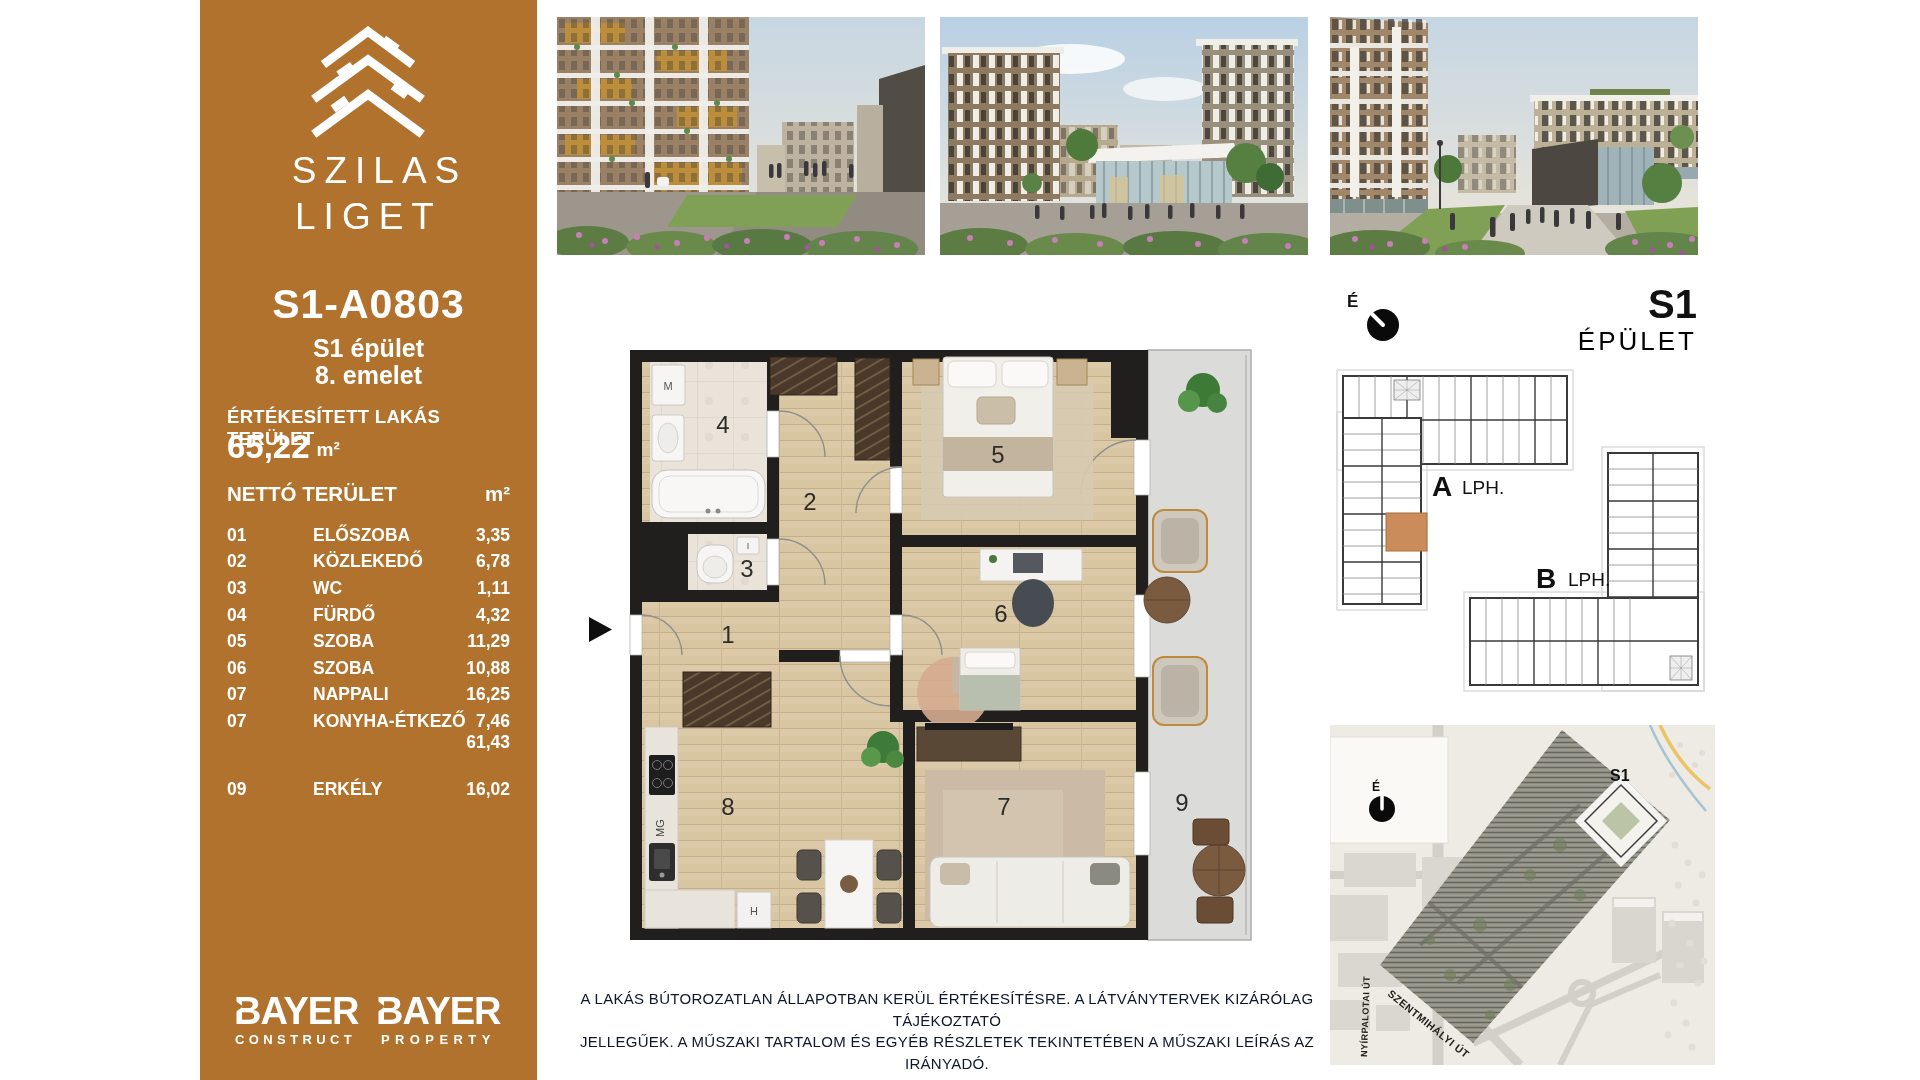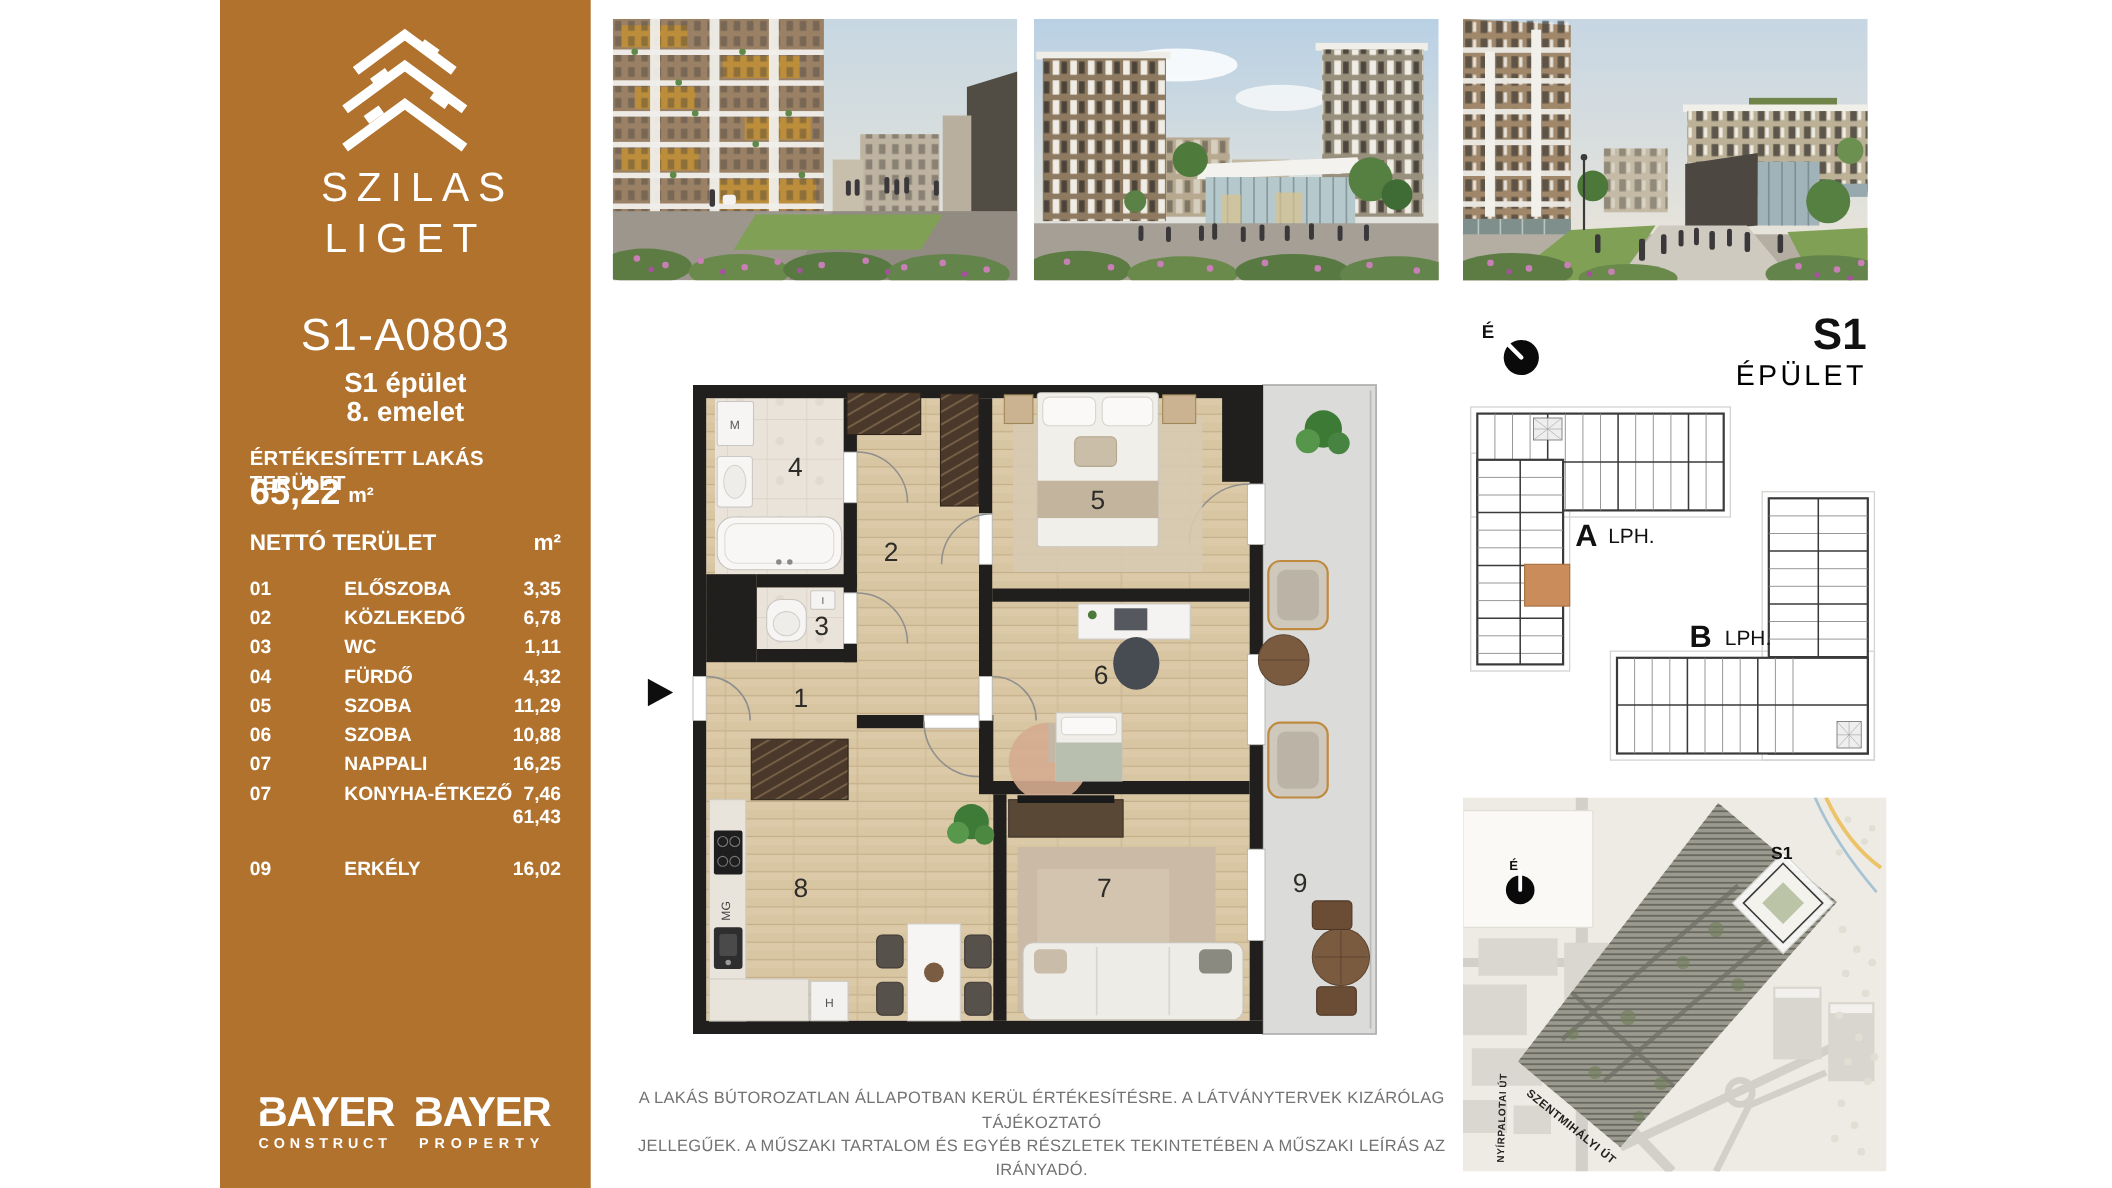--- a/index.html
+++ b/index.html
@@ -6,21 +6,21 @@
   #canvas{position:relative;width:1920px;height:1080px;background:#fff;overflow:hidden;
           font-family:"Liberation Sans",sans-serif;}
   .abs{position:absolute;}
 
   
   #sidebar{left:200px;top:0;width:337px;height:1080px;background:#B0722D;color:#fff;}
   #logo{left:100px;top:16px;width:136px;height:126px;}
   .brand{left:0;width:337px;text-align:center;font-weight:400;letter-spacing:8px;
          font-size:37px;color:#fff;}
   #brand1{top:150px;padding-left:11px;} #brand2{top:196px;}
-  #unitcode{left:0;top:281px;width:337px;text-align:center;font-size:41px;font-weight:400;letter-spacing:1px;}
+  #unitcode{left:0;top:281px;width:337px;text-align:center;font-size:41px;font-weight:700;letter-spacing:1px;}
   .unitsub{left:0;width:337px;text-align:center;font-size:25px;font-weight:700;}
   #unitb{top:334px;} #unitf{top:361px;}
   #soldlab{left:27px;top:406px;width:283px;font-size:18.5px;font-weight:700;letter-spacing:.3px;}
   #soldval{left:27px;top:428px;width:283px;font-size:33px;font-weight:700;}
   #soldval .u{font-size:19px;margin-left:7px;vertical-align:2px;}
   #nethead{left:27px;top:482px;width:283px;display:flex;justify-content:space-between;
            font-size:20.5px;font-weight:700;}
   #roomtable{left:27px;top:522px;width:283px;}
   .rrow{display:flex;height:26.6px;align-items:center;font-size:17.5px;font-weight:600;}
   .rrow .no{width:38px;} .rrow .nm{flex:1;margin-left:48px;} .rrow .ar{text-align:right;}
@@ -38,21 +38,21 @@
 
   
   #north-label{left:1347px;top:292px;font-size:17px;font-weight:700;color:#111;}
   #north-icon{left:1364px;top:306px;width:36px;height:36px;}
   #bcode{left:1497px;top:284px;width:200px;text-align:right;font-size:40px;font-weight:800;color:#111;line-height:40px;}
   #blabel{left:1497px;top:326px;width:200px;text-align:right;font-size:26px;font-weight:400;letter-spacing:3px;color:#000000;}
   #schematic{left:1330px;top:368px;width:380px;height:332px;}
   #sitemap{left:1330px;top:725px;width:385px;height:340px;}
 
   
-  #disclaimer{left:547px;top:988px;width:800px;text-align:center;color:#737373;
+  #disclaimer{left:547px;top:988px;width:800px;text-align:center;color:#0f172a;
               font-size:15px;line-height:21.5px;letter-spacing:.3px;font-weight:400;}
 
   svg text{font-family:"Liberation Sans",sans-serif;}
 </style>
 </head>
 <body>
 
 <div id="canvas">
 
   <div id="sidebar" class="abs">

